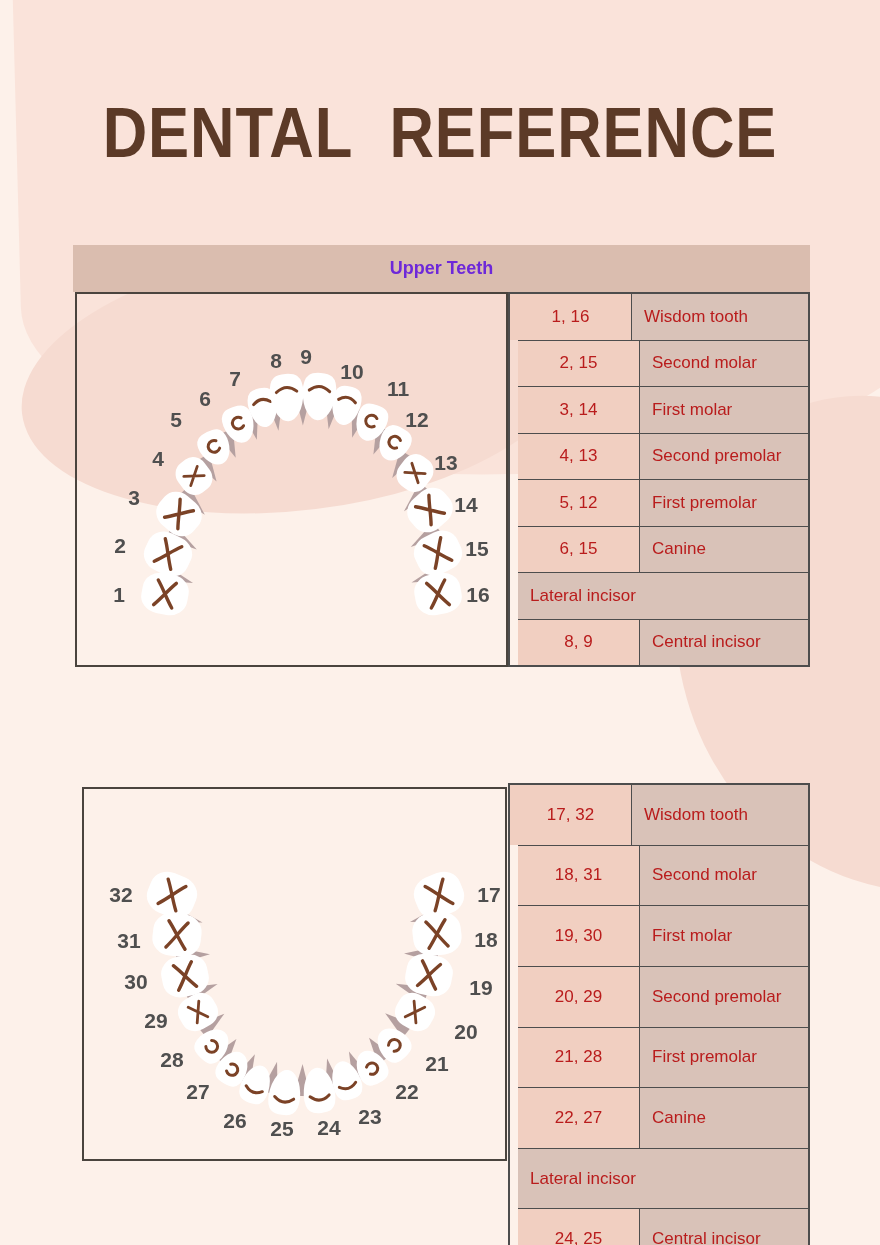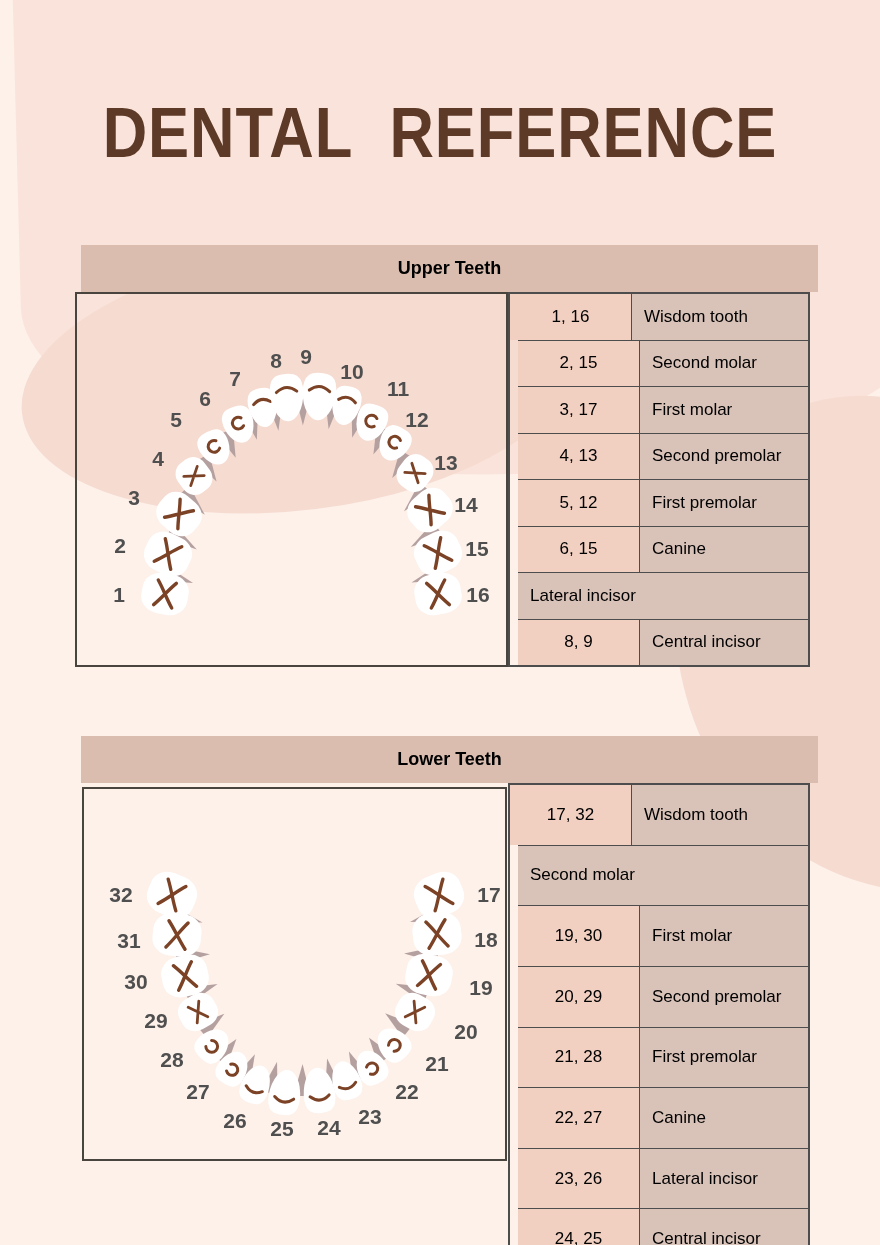--- a/index.html
+++ b/index.html
@@ -25,21 +25,21 @@
   }
   .title{
     position:absolute;left:0;top:98px;width:100%;text-align:center;
     font-size:70px;font-weight:bold;color:#5c3a27;
     letter-spacing:1px;word-spacing:22px;
     transform:scaleX(0.88);line-height:1.0;
   }
   .band{
     position:absolute;left:73px;width:737px;height:47px;background:#dabdaf;
     display:flex;align-items:center;justify-content:center;
-    font-size:18px;font-weight:bold;color:#000000;margin-left:8px;
+    font-size:18px;font-weight:bold;color:#6d28d9;
   }
   .band-upper{top:245px;}
   .band-lower{top:736px;}
   .diagram-box{
     position:absolute;border:2px solid #4a443e;background:transparent;
   }
   .box-upper{left:75px;top:292px;width:429px;height:371px;}
   .box-lower{left:82px;top:787px;width:421px;height:370px;}
   .diagram-box svg{display:block;width:100%;height:100%;}
   svg text.num-label{
@@ -48,21 +48,21 @@
   }
   .ref-table{
     position:absolute;left:508px;width:302px;
     border:2px solid #4d4d4d;display:flex;flex-direction:column;
     box-sizing:border-box;
   }
   .table-upper{top:292px;height:375px;}
   .table-lower{top:783px;height:488px;}
   .t-row{flex:1;display:flex;min-height:0;}
   .t-row + .t-row{border-top:1px solid #4d4d4d;margin-left:8px;}
-  .cell{display:flex;align-items:center;font-size:17px;color:#000000;box-sizing:border-box;}
+  .cell{display:flex;align-items:center;font-size:17px;color:#b91c1c;box-sizing:border-box;}
   .cell.num{
     width:122px;background:#f1cfc1;justify-content:center;
     border-right:1px solid #4d4d4d;
   }
   .cell.name{flex:1;background:#d9c2b8;padding-left:12px;}
 </style>
 </head>
 <body>
 
 <div class="page">
@@ -210,21 +210,21 @@
   <div class="ref-table table-upper" id="table-upper">
       <div class="t-row">
         <div class="cell num">1, 16</div>
         <div class="cell name">Wisdom tooth</div>
       </div>
       <div class="t-row">
         <div class="cell num">2, 15</div>
         <div class="cell name">Second molar</div>
       </div>
       <div class="t-row">
-        <div class="cell num">3, 17</div>
+        <div class="cell num">3, 14</div>
         <div class="cell name">First molar</div>
       </div>
       <div class="t-row">
         <div class="cell num">4, 13</div>
         <div class="cell name">Second premolar</div>
       </div>
       <div class="t-row">
         <div class="cell num">5, 12</div>
         <div class="cell name">First premolar</div>
       </div>
@@ -234,23 +234,20 @@
       </div>
       <div class="t-row">
         <div class="cell name">Lateral incisor</div>
       </div>
       <div class="t-row">
         <div class="cell num">8, 9</div>
         <div class="cell name">Central incisor</div>
       </div>
     </div>
 
-  <div class="band band-lower">
-    <span>Lower Teeth</span>
-  </div>
   <div class="diagram-box box-lower">
     <svg id="svg-lower" viewBox="82 787 421 370">
         <path d="M 407.98093581443624 919.9787727713347 L 438.6388190472922 902.998072088484 L 443.0229272235918 919.4230407489869 Z" fill="#b5a0a0"></path>
         <path d="M 402.0179048521758 951.4810982174594 L 436.29555658243856 944.1809206950413 L 435.6982693306043 961.1704247472142 Z" fill="#b5a0a0"></path>
         <path d="M 393.75523156825153 981.742329685632 L 427.6487157082454 985.2752792822135 L 421.7244158745219 1001.2096029729179 Z" fill="#b5a0a0"></path>
         <path d="M 383.14819986653913 1011.1470665615157 L 411.1878722872675 1022.4176819190835 L 400.6670444350078 1035.7710403469516 Z" fill="#b5a0a0"></path>
         <path d="M 367.0301952218466 1035.729683063699 L 389.8134871749694 1052.5276474576 L 376.08187863328214 1062.5497693316277 Z" fill="#b5a0a0"></path>
         <path d="M 346.95992369845794 1049.4775808740103 L 366.2871226699426 1072.7092269611185 L 350.6879091223666 1079.466781008044 Z" fill="#b5a0a0"></path>
         <path d="M 325.1106789821059 1056.5433331848835 L 339.82697307473927 1086.2027446453142 L 323.169071746703 1089.5960208417662 Z" fill="#b5a0a0"></path>
         <path d="M 300.57433810024554 1062.0061092884594 L 308.3917177980322 1094.1796787929554 L 291.39556438706205 1093.8180585076154 Z" fill="#b5a0a0"></path>
@@ -374,40 +371,40 @@
         <text x="127" y="939" dy="0.35em" text-anchor="middle" class="num-label">31</text>
         <text x="119" y="893" dy="0.35em" text-anchor="middle" class="num-label">32</text>
       </svg>
   </div>
   <div class="ref-table table-lower" id="table-lower">
       <div class="t-row">
         <div class="cell num">17, 32</div>
         <div class="cell name">Wisdom tooth</div>
       </div>
       <div class="t-row">
+        <div class="cell num">18, 31</div>
         <div class="cell name">Second molar</div>
       </div>
       <div class="t-row">
         <div class="cell num">19, 30</div>
         <div class="cell name">First molar</div>
       </div>
       <div class="t-row">
         <div class="cell num">20, 29</div>
         <div class="cell name">Second premolar</div>
       </div>
       <div class="t-row">
         <div class="cell num">21, 28</div>
         <div class="cell name">First premolar</div>
       </div>
       <div class="t-row">
         <div class="cell num">22, 27</div>
         <div class="cell name">Canine</div>
       </div>
       <div class="t-row">
-        <div class="cell num">23, 26</div>
         <div class="cell name">Lateral incisor</div>
       </div>
       <div class="t-row">
         <div class="cell num">24, 25</div>
         <div class="cell name">Central incisor</div>
       </div>
     </div>
 
 </div>
 

